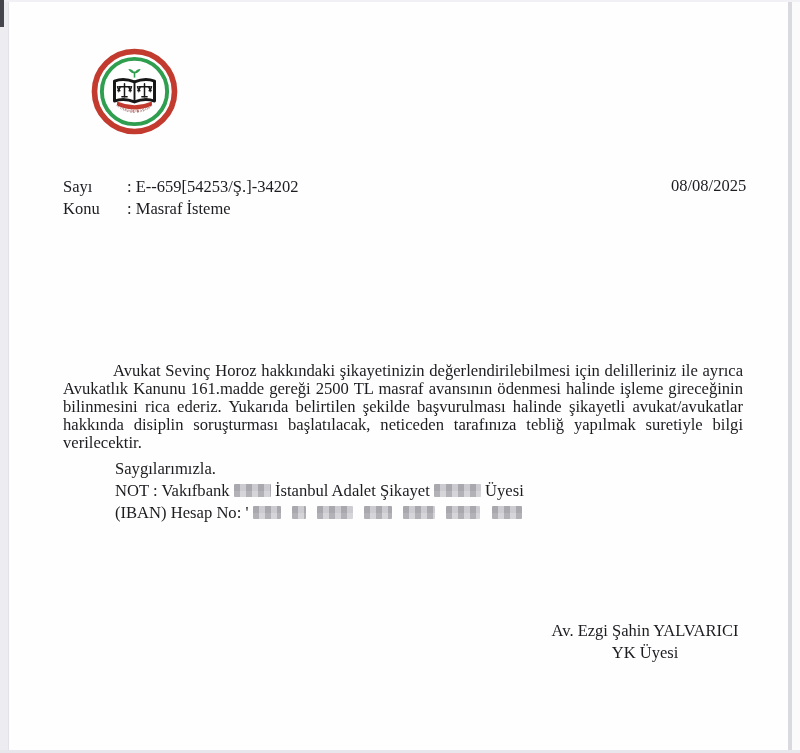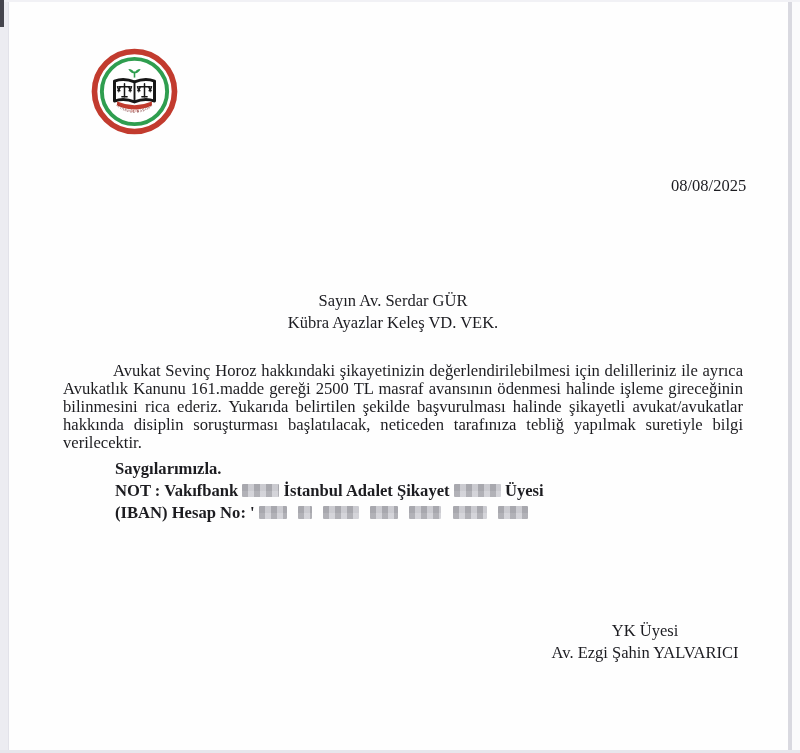--- a/index.html
+++ b/index.html
@@ -42,21 +42,21 @@
   
   .body-par {
     position:absolute; left:63px; top:362px; width:680px;
     font-size:16.6px; line-height:18px; text-align:justify; text-indent:50px;
     color:#1c1c20;
   }
   .closing-block {
     position:absolute; left:115px; top:458px; width:640px;
     font-size:16.6px; line-height:22px; color:#1c1c20;
   }
-  .closing-block .line { white-space:nowrap;font-weight:bold; }
+  .closing-block .line { white-space:nowrap; }
 
   
   .px {
     display:inline-block; height:13px; vertical-align:-1px; border-radius:1px;
     background:
       repeating-linear-gradient(90deg, rgba(150,150,156,0.55) 0 6px, rgba(214,214,219,0.55) 6px 12px),
       repeating-linear-gradient(0deg, #d3d3d8 0 6px, #bebec4 6px 13px);
   }
   .px + .px { margin-left:7px; }
 
@@ -113,26 +113,30 @@
       <defs>
           <path id="arcpath" d="M23 57 A29.5 29.5 0 0 0 77 57"></path>
         </defs>
       <text font-size="4.2" fill="#6e1d1d" letter-spacing="0.6" font-family="Liberation Serif, serif">
         <textPath href="#arcpath" startOffset="50%" text-anchor="middle">İSTANBUL BAROSU</textPath>
       </text>
     </svg>
   </div>
 
 
+  <div class="meta">
+    <div class="meta-row">
+      <span class="meta-label">Sayı</span><span>: E--659[54253/Ş.]-34202</span>
+    </div>
+    <div class="meta-row">
+      <span class="meta-label">Konu</span><span>: Masraf İsteme</span>
+    </div>
+  </div>
   <div class="date">08/08/2025</div>
 
-  <div class="recipient">
-    <div>Sayın Av. Serdar GÜR</div>
-    <div>Kübra Ayazlar Keleş VD. VEK.</div>
-  </div>
 
   <div class="body-par">Avukat Sevinç Horoz hakkındaki şikayetinizin değerlendirilebilmesi için delilleriniz ile ayrıca Avukatlık Kanunu 161.madde gereği 2500 TL masraf avansının ödenmesi halinde işleme gireceğinin bilinmesini rica ederiz. Yukarıda belirtilen şekilde başvurulması halinde şikayetli avukat/avukatlar hakkında disiplin soruşturması başlatılacak, neticeden tarafınıza tebliğ yapılmak suretiyle bilgi verilecektir.</div>
 
   <div class="closing-block">
     <div class="line">Saygılarımızla.</div>
     <div class="line">
       <span>NOT : Vakıfbank</span>
       <span class="px" style="width:37px"></span>
       <span>İstanbul Adalet Şikayet</span>
       <span class="px" style="width:47px"></span>
@@ -144,17 +148,17 @@
       <span class="px" style="width:14px"></span>
       <span class="px" style="width:36px"></span>
       <span class="px" style="width:28px"></span>
       <span class="px" style="width:32px"></span>
       <span class="px" style="width:34px"></span>
       <span class="px" style="width:30px"></span>
     </div>
   </div>
 
   <div class="signature">
+    <div>Av. Ezgi Şahin YALVARICI</div>
     <div>YK Üyesi</div>
-    <div>Av. Ezgi Şahin YALVARICI</div>
   </div>
 
 </div>
 
 </body></html>

